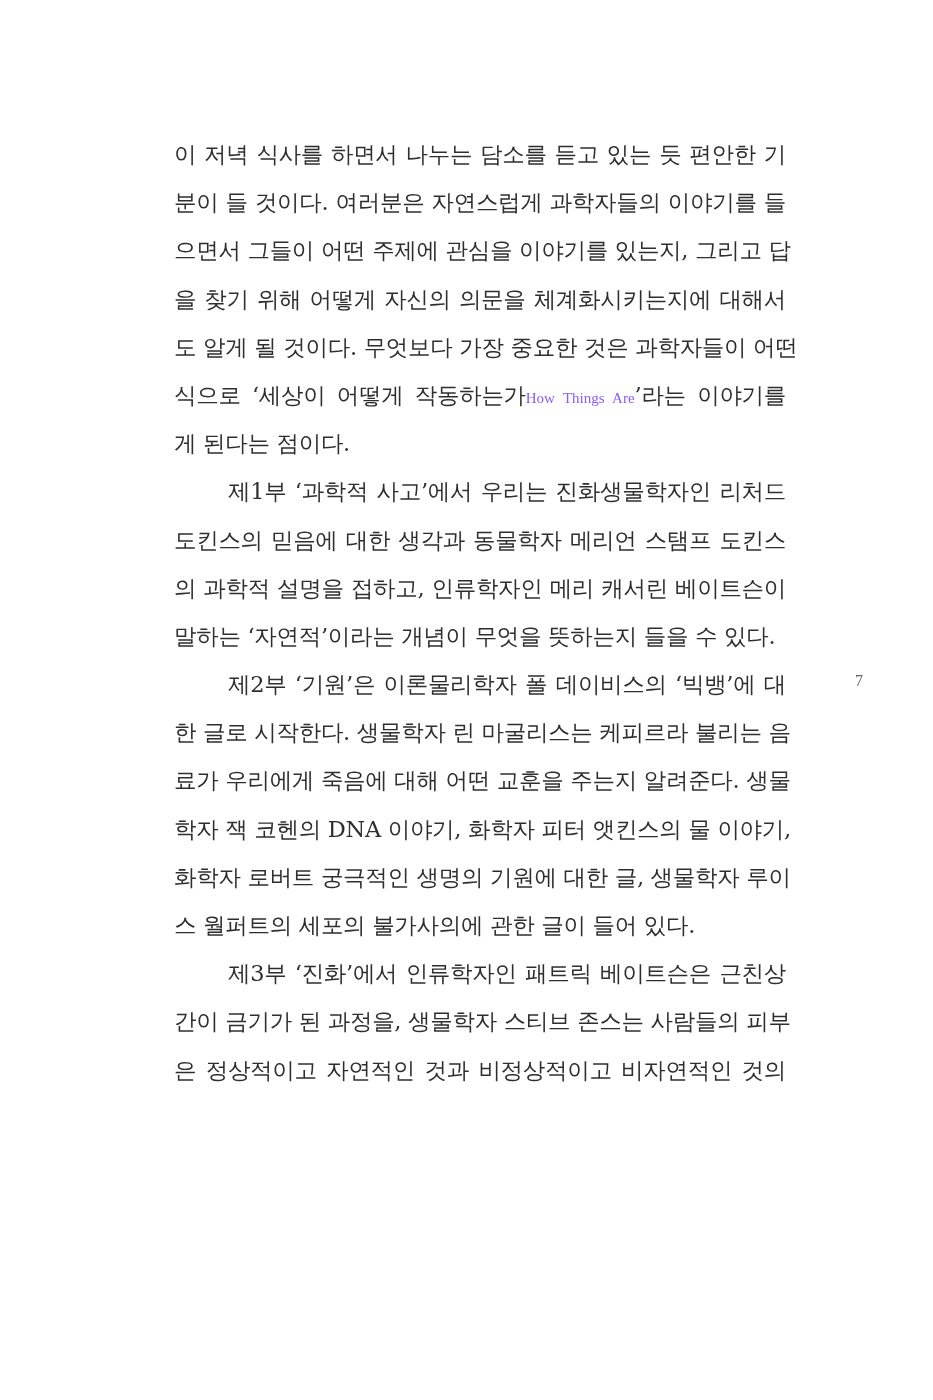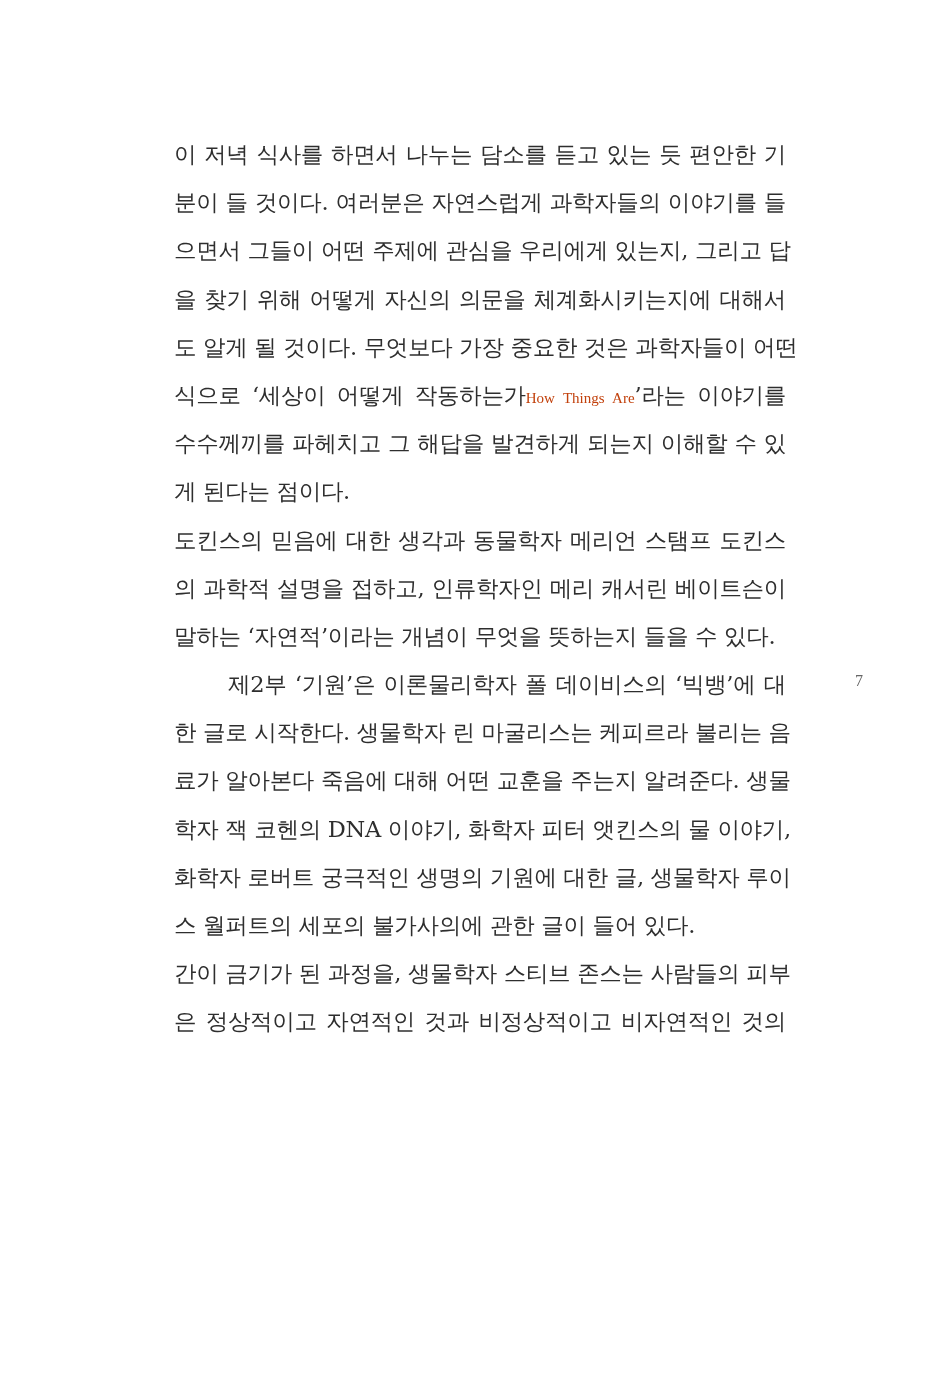--- a/index.html
+++ b/index.html
@@ -39,56 +39,57 @@
     }
     .line.last {
       text-align-last: left;
     }
     .line.indent {
       padding-left: 54px;
     }
     .en-small {
       font-family: "Liberation Serif", serif;
       font-size: 15px;
-      color: #c2410c;
+      color: #8b5cf6;
       letter-spacing: 0;
     }
     .page-number {
       position: absolute;
       left: 855px;
       top: 672px;
       font-family: "Liberation Serif", serif;
       font-size: 16px;
       color: #666;
     }
   </style>
 </head>
 <body>
 
 <div class="page">
   <div class="text-block">
 
     <div class="line">이 저녁 식사를 하면서 나누는 담소를 듣고 있는 듯 편안한 기</div>
     <div class="line">분이 들 것이다. 여러분은 자연스럽게 과학자들의 이야기를 들</div>
-    <div class="line">으면서 그들이 어떤 주제에 관심을 우리에게 있는지, 그리고 답</div>
+    <div class="line">으면서 그들이 어떤 주제에 관심을 이야기를 있는지, 그리고 답</div>
     <div class="line">을 찾기 위해 어떻게 자신의 의문을 체계화시키는지에 대해서</div>
     <div class="line">도 알게 될 것이다. 무엇보다 가장 중요한 것은 과학자들이 어떤</div>
     <div class="line"><span>식으로 ‘세상이 어떻게 작동하는가</span><span class="en-small">How Things Are</span><span>’라는 이야기를</span></div>
-    <div class="line">수수께끼를 파헤치고 그 해답을 발견하게 되는지 이해할 수 있</div>
     <div class="line last">게 된다는 점이다.</div>
 
+    <div class="line indent">제1부 ‘과학적 사고’에서 우리는 진화생물학자인 리처드</div>
     <div class="line">도킨스의 믿음에 대한 생각과 동물학자 메리언 스탬프 도킨스</div>
     <div class="line">의 과학적 설명을 접하고, 인류학자인 메리 캐서린 베이트슨이</div>
     <div class="line last">말하는 ‘자연적’이라는 개념이 무엇을 뜻하는지 들을 수 있다.</div>
 
     <div class="line indent">제2부 ‘기원’은 이론물리학자 폴 데이비스의 ‘빅뱅’에 대</div>
     <div class="line">한 글로 시작한다. 생물학자 린 마굴리스는 케피르라 불리는 음</div>
-    <div class="line">료가 알아본다 죽음에 대해 어떤 교훈을 주는지 알려준다. 생물</div>
+    <div class="line">료가 우리에게 죽음에 대해 어떤 교훈을 주는지 알려준다. 생물</div>
     <div class="line">학자 잭 코헨의 DNA 이야기, 화학자 피터 앳킨스의 물 이야기,</div>
     <div class="line">화학자 로버트 궁극적인 생명의 기원에 대한 글, 생물학자 루이</div>
     <div class="line last">스 월퍼트의 세포의 불가사의에 관한 글이 들어 있다.</div>
 
+    <div class="line indent">제3부 ‘진화’에서 인류학자인 패트릭 베이트슨은 근친상</div>
     <div class="line">간이 금기가 된 과정을, 생물학자 스티브 존스는 사람들의 피부</div>
     <div class="line">은 정상적이고 자연적인 것과 비정상적이고 비자연적인 것의</div>
   </div>
 
   <div class="page-number">7</div>
 </div>
 
 </body></html>

